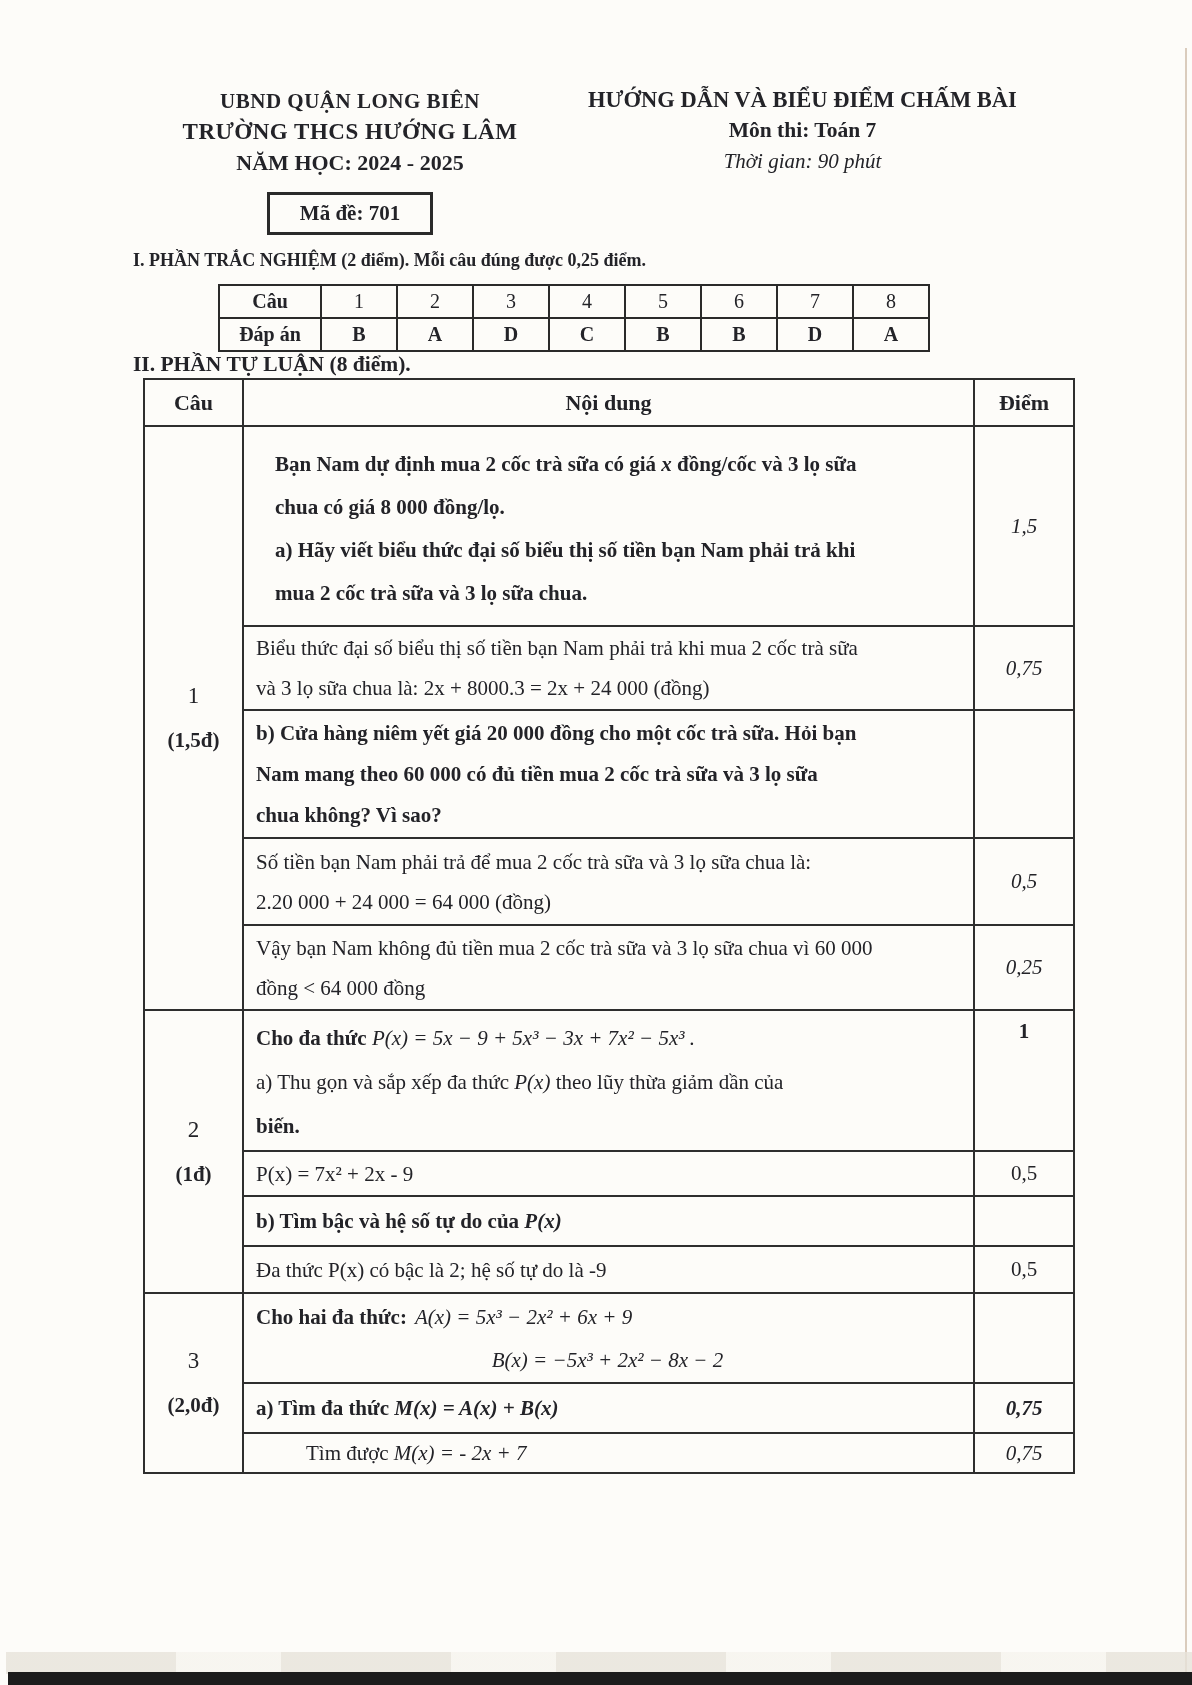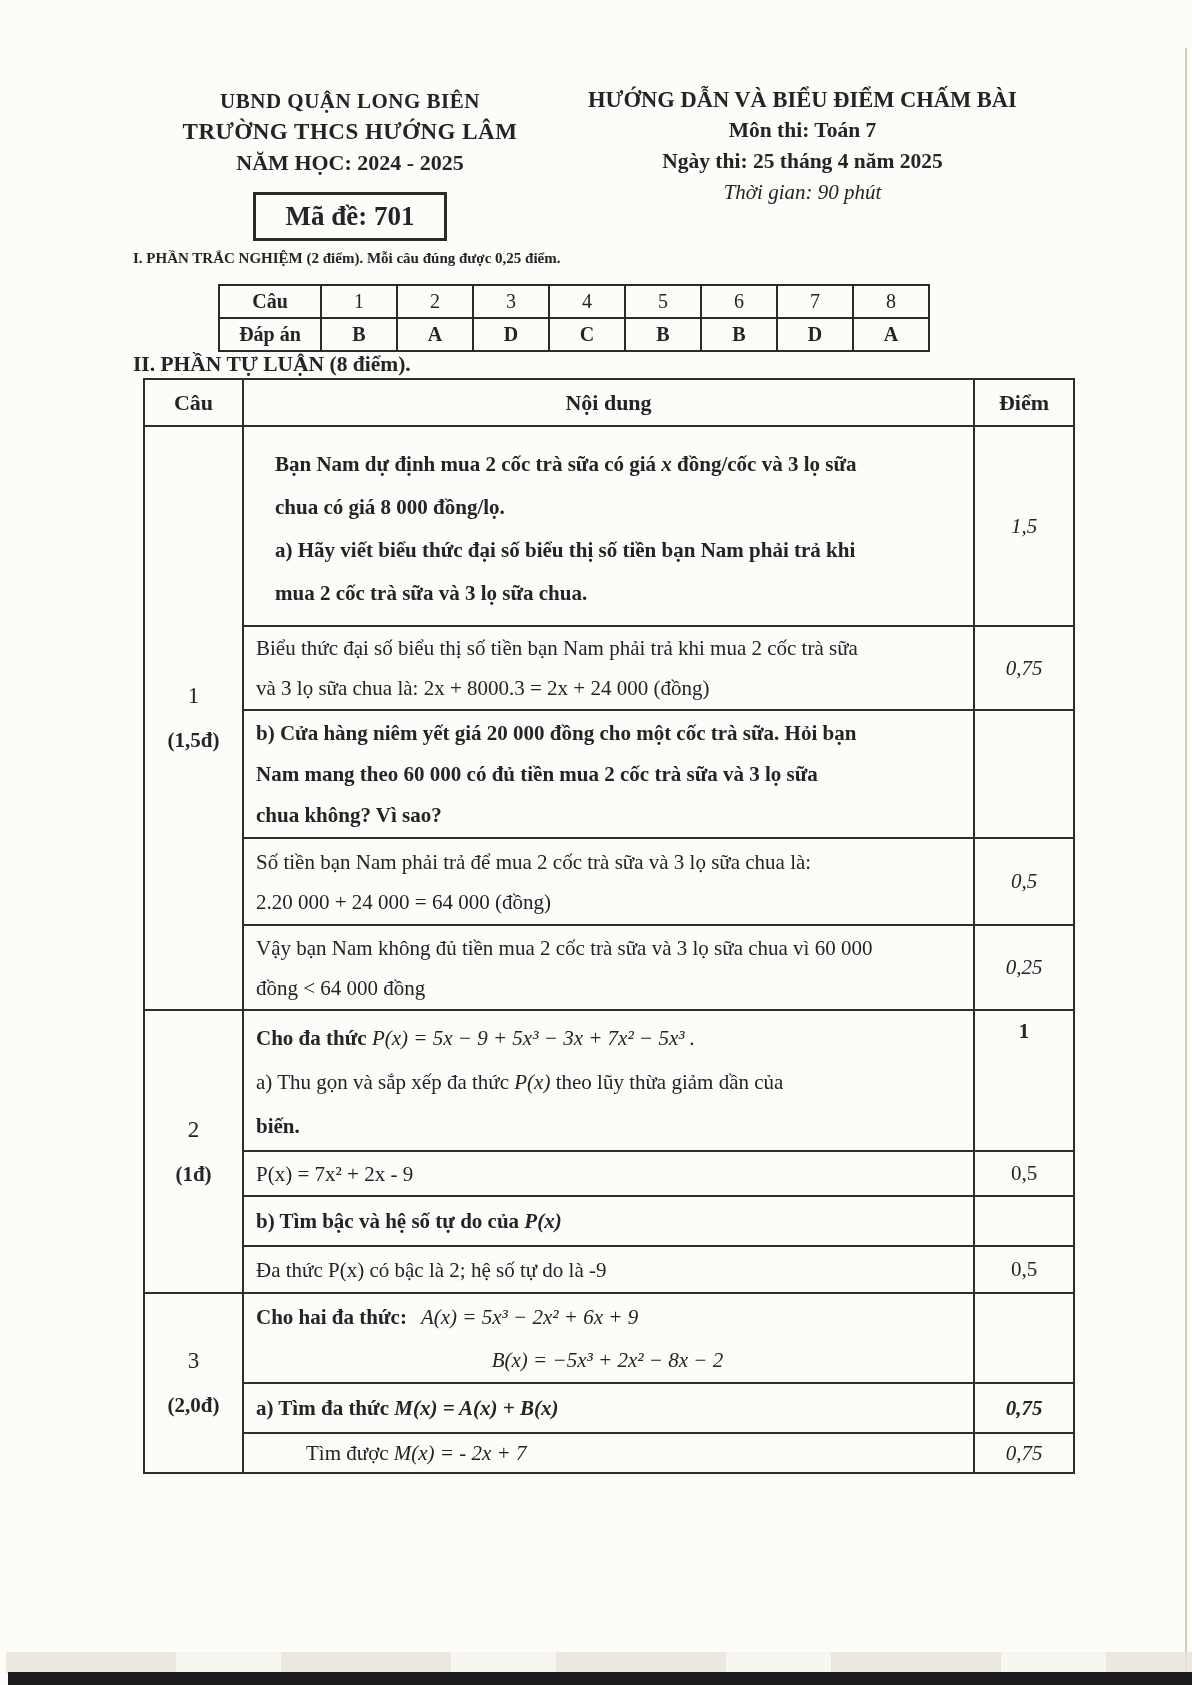--- a/index.html
+++ b/index.html
@@ -8,29 +8,29 @@
     background:#fdfcf9;overflow:hidden;
     font-family:"Liberation Serif","DejaVu Serif",serif;color:#232328;
   }
   
   .hdr-left{position:absolute;left:150px;top:86px;width:400px;text-align:center;}
   .hdr-left .l1{font-size:21px;font-weight:bold;letter-spacing:.5px;line-height:30px;}
   .hdr-left .l2{font-size:23px;font-weight:bold;letter-spacing:.5px;line-height:31px;}
   .hdr-left .l3{font-size:22px;font-weight:bold;line-height:31px;}
   .code-box{
     display:inline-block;margin-top:14px;border:3px solid #2a2a2a;
-    padding:6px 30px;font-size:27px;font-weight:bold;background:#fdfcf9;
+    padding:6px 30px;font-size:21px;font-weight:bold;background:#fdfcf9;
   }
   .hdr-right{position:absolute;left:530px;top:84px;width:545px;text-align:center;}
   .hdr-right .l1{font-size:22.5px;font-weight:bold;line-height:31px;}
   .hdr-right .l2{font-size:21.5px;font-weight:bold;line-height:31px;}
   .hdr-right .l3{font-size:21.5px;font-weight:bold;line-height:31px;}
   .hdr-right .l4{font-size:21px;font-style:italic;line-height:30px;}
   
-  .sec1-heading{position:absolute;left:133px;top:250px;font-size:15px;font-weight:bold;}
+  .sec1-heading{position:absolute;left:133px;top:250px;font-size:18px;font-weight:bold;}
   .sec2-heading{position:absolute;left:133px;top:352px;font-size:21.5px;font-weight:bold;}
   
   .mcq{position:absolute;left:218px;top:284px;border-collapse:collapse;table-layout:fixed;}
   .mcq td{
     border:2.5px solid #2a2a2a;text-align:center;font-size:20px;
     height:31px;padding:0;background:#fdfcf9;
   }
   .mcq td.lab{font-weight:bold;width:100px;}
   .mcq td.num{width:74px;}
   .mcq td.ans{width:74px;font-weight:bold;}
@@ -50,21 +50,21 @@
   .pts.itb{font-style:italic;font-weight:bold;}
   .pts.top{vertical-align:top;padding-top:8px;font-weight:600;}
   .h200{height:200px;} .h84{height:84px;} .h128{height:128px;} .h87{height:87px;}
   .h85{height:85px;} .h141{height:141px;} .h45{height:45px;} .h50{height:50px;}
   .h47{height:47px;} .h88{height:88px;} .h40{height:40px;}
   .lh43{line-height:43px;}
   .lh44{line-height:44px;}
   .math{font-style:italic;}
   .center-line{text-align:center;font-style:italic;}
   .indent{padding-left:62px;}
-  .gap-left{margin-left:14px;font-style:italic;}
+  .gap-left{margin-left:8px;font-style:italic;}
   
   .scan-line{position:absolute;left:1185px;top:48px;width:2px;height:1637px;
     background:#c8b29c;opacity:.65;}
   .scan-strip{position:absolute;left:6px;right:0;top:1652px;height:22px;
     background:repeating-linear-gradient(90deg,#e7e3da 0 170px,#f6f4ee 170px 275px);
     opacity:.8;}
   .scan-bar{position:absolute;left:8px;right:0;top:1672px;height:13px;background:#1c1c1c;}
 </style>
 </head>
 <body>
@@ -76,21 +76,20 @@
     <div class="l2">TRƯỜNG THCS HƯỚNG LÂM</div>
     <div class="l3">NĂM HỌC: 2024 - 2025</div>
     <div>
       <span class="code-box">Mã đề: 701</span>
     </div>
   </div>
 
   <div class="hdr-right">
     <div class="l1">HƯỚNG DẪN VÀ BIỂU ĐIỂM CHẤM BÀI</div>
     <div class="l2">Môn thi: Toán 7</div>
-    <div class="l3">Ngày thi: 25 tháng 4 năm 2025</div>
     <div class="l4">Thời gian: 90 phút</div>
   </div>
 
   <div class="sec1-heading">I. PHẦN TRẮC NGHIỆM (2 điểm).  Mỗi câu đúng được 0,25 điểm.</div>
 
   <table class="mcq">
     <tbody>
         <tr>
       <td class="lab">Câu</td>
       <td class="num">1</td>

